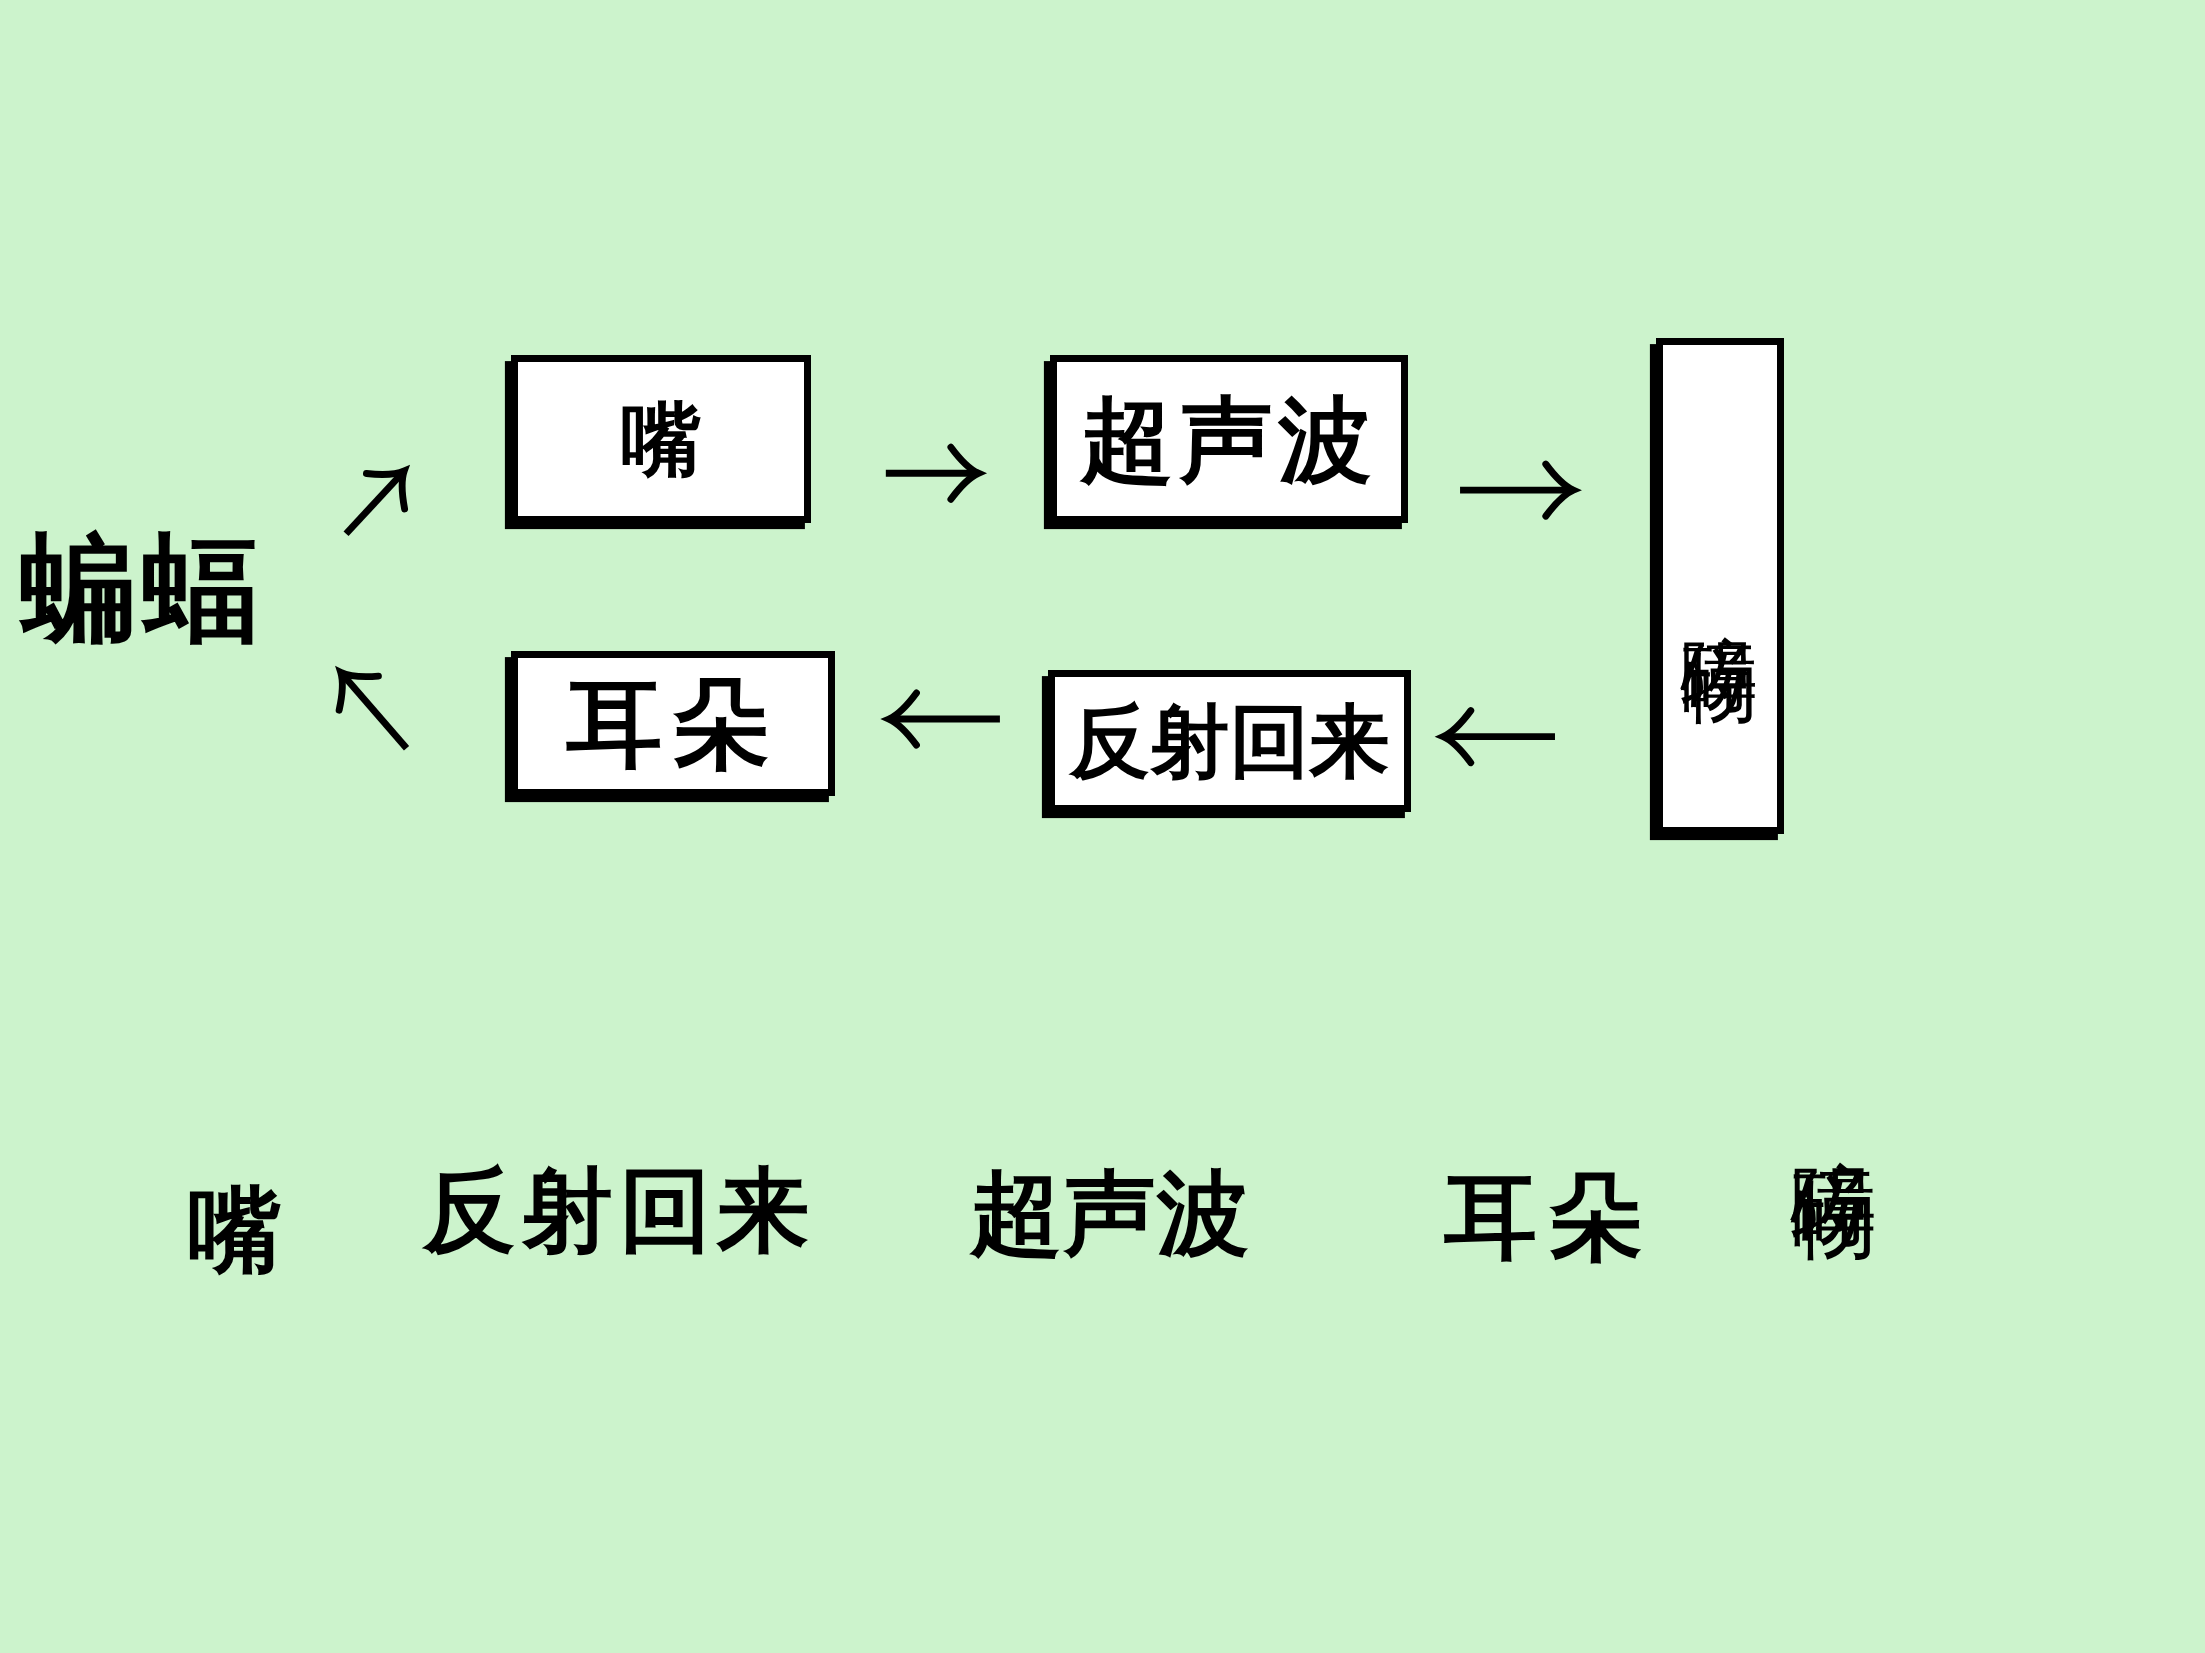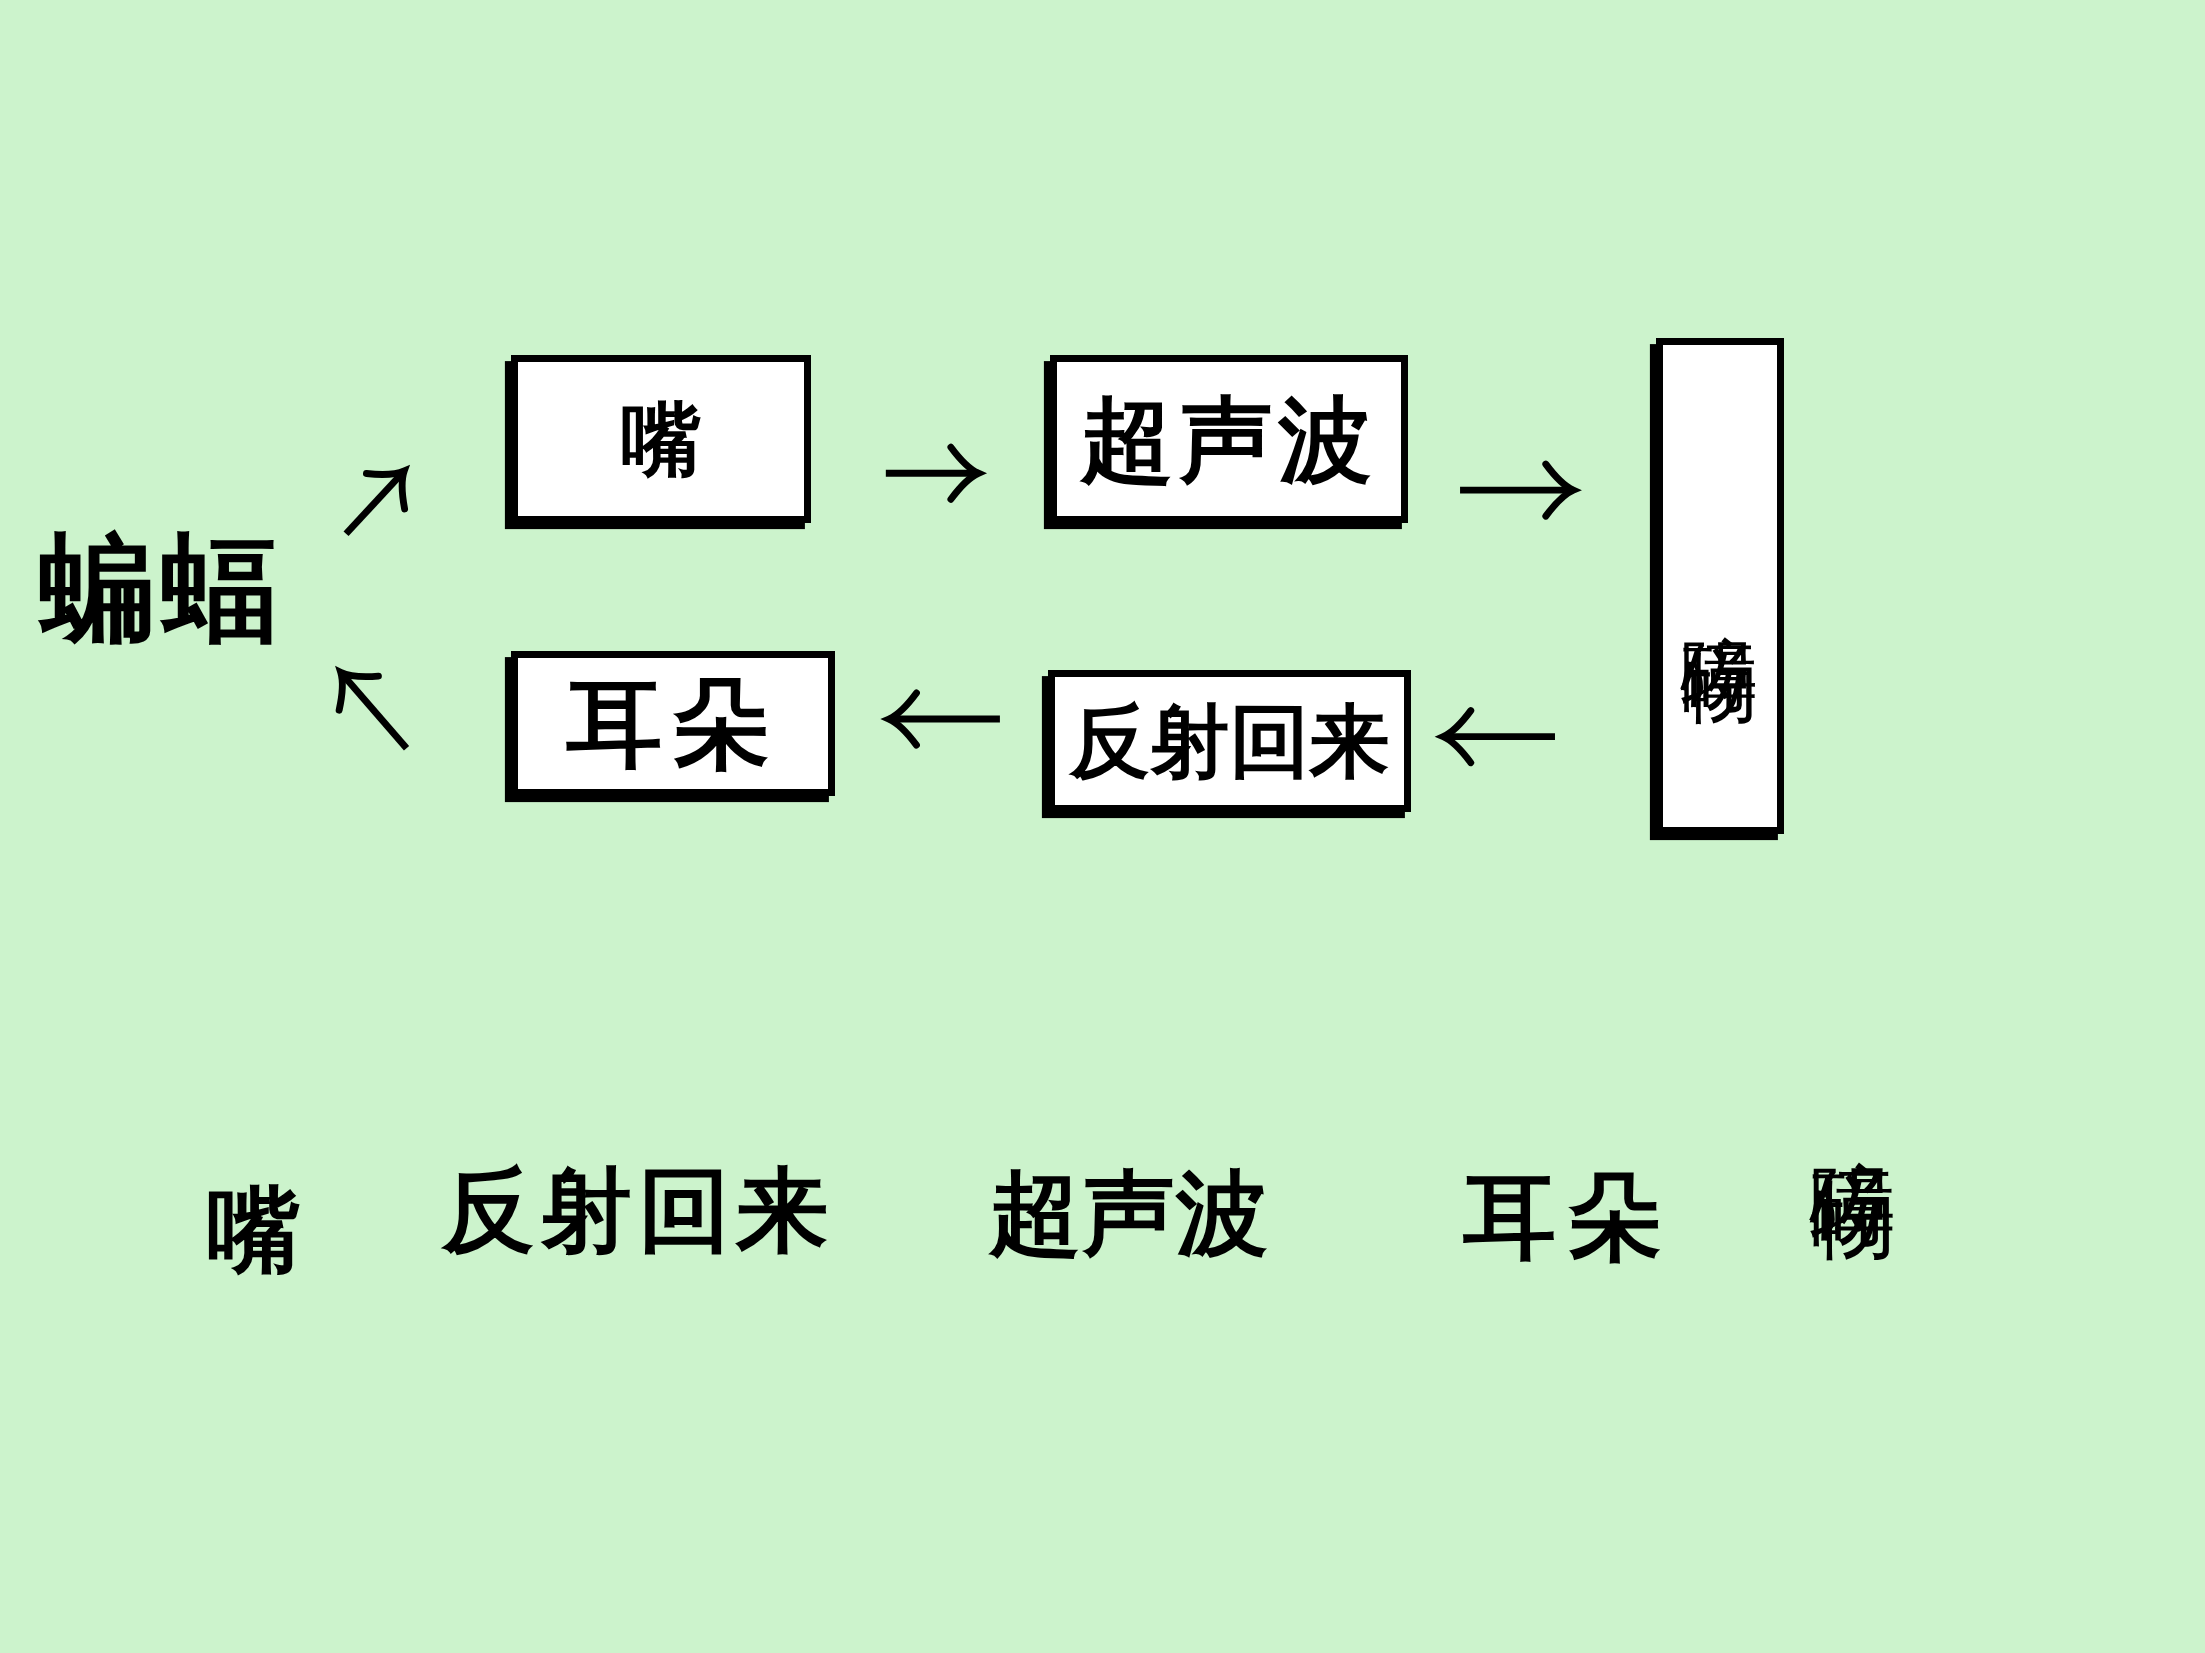--- a/index.html
+++ b/index.html
@@ -50,21 +50,20 @@
   .vertical-text {
     writing-mode: vertical-rl;
     text-orientation: upright;
     letter-spacing: 9.2px;
     white-space: nowrap;
   }
   .floating-label {
     position: absolute;
     line-height: 1;
     white-space: nowrap;
-    margin-left: 19px;
   }
   #bat-label {
     left: 20px; top: 530px;
     font-size: 116px; font-weight: bold; letter-spacing: 6.1px;
   }
   #wb-mouth     { left: 188px;  top: 1183px; font-size: 93px; font-weight: bold; }
   #wb-reflect   { left: 423px;  top: 1164px; font-size: 92px; font-weight: bold; letter-spacing: 6.1px; }
   #wb-ultrasonic{ left: 970px; top: 1167px; font-size: 92px; font-weight: bold; letter-spacing: 1.5px; }
   #wb-ear       { left: 1444px; top: 1170px; font-size: 93px; font-weight: bold; letter-spacing: 12.3px; }
   #wb-obstacle  {

